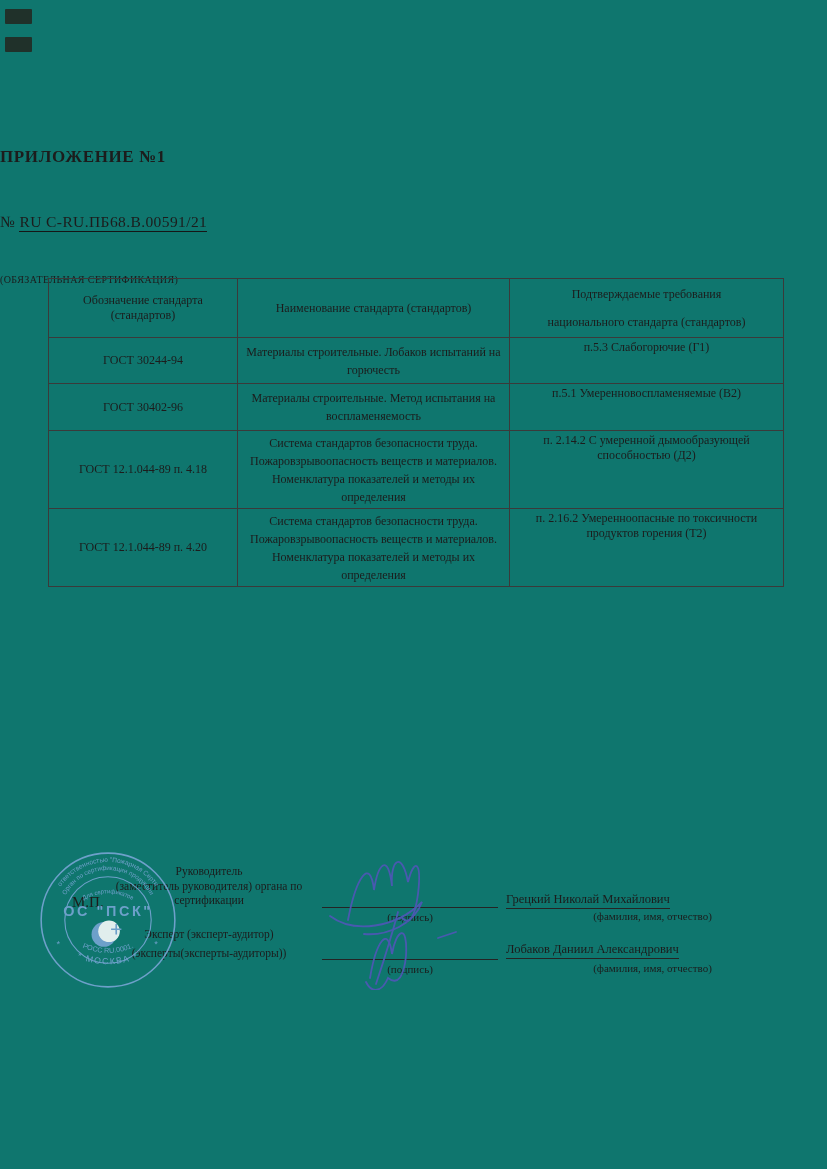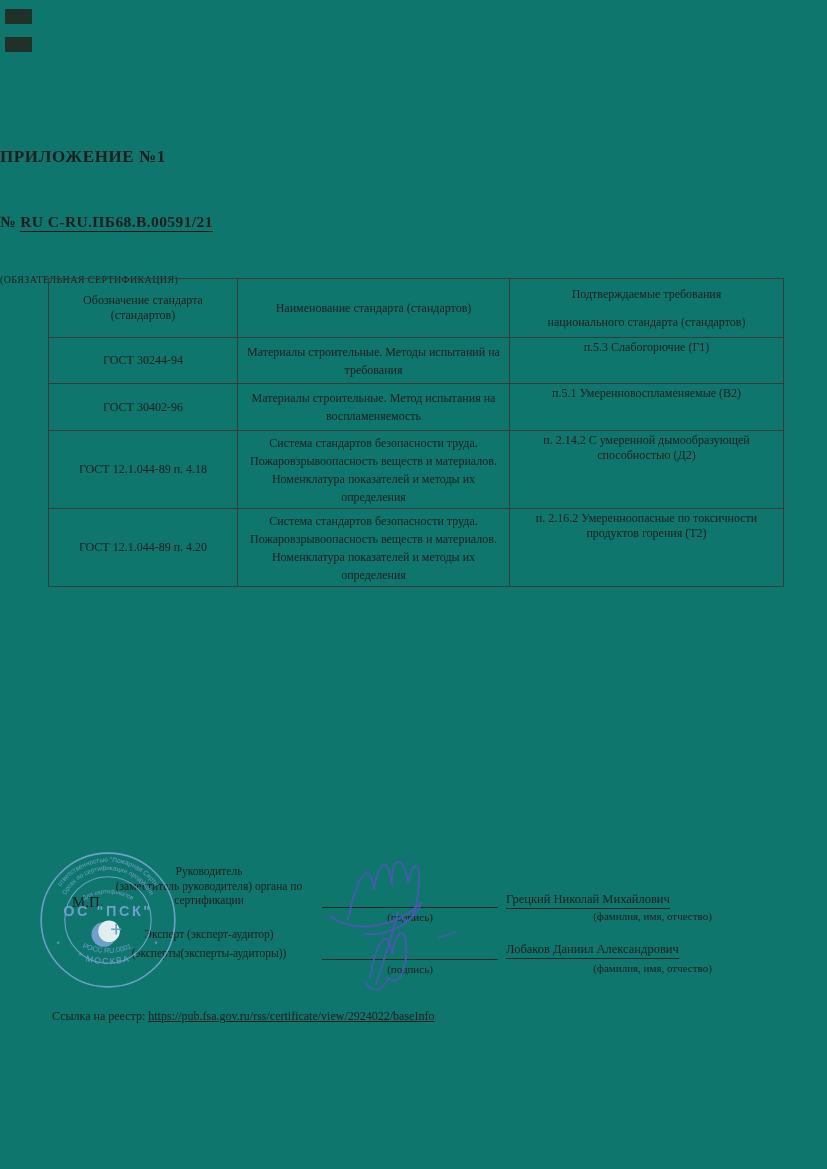--- a/index.html
+++ b/index.html
@@ -5,21 +5,21 @@
   * { margin:0; padding:0; box-sizing:border-box; }
   html,body { background:#ffffff; }
   body { width:827px; height:1169px; font-family:"Liberation Serif", serif; color:#1c1c1c; position:relative; overflow:hidden; }
   .page { position:absolute; inset:0; background:#0f766e; }
 
   .mark { position:absolute; background:#20312a; border-radius:1px; }
   .mark1 { left:5px; top:9px; width:27px; height:15px; }
   .mark2 { left:5px; top:37px; width:27px; height:15px; }
   .title1 { position:absolute; left:0; top:147px; width:827px; font-size:17px; font-weight:bold; letter-spacing:0.6px; }
   .title2 { position:absolute; left:0; top:184px; width:827px; font-size:17px; font-weight:bold; letter-spacing:0.6px; }
-  .cert-num { position:absolute; left:0; top:213px; width:827px; font-size:15.5px; font-weight:bold; letter-spacing:0.4px; }
+  .cert-num { position:absolute; left:0; top:213px; width:827px; font-size:15.5px; font-weight:normal; letter-spacing:0.4px; }
   .cert-num .num-underline { border-bottom:1.6px solid #161616; padding-bottom:1px; }
   .subtitle { position:absolute; left:0; top:250px; width:827px; font-size:10px; letter-spacing:0.4px;margin-top:24px; }
 
   table.std { position:absolute; left:48px; top:278px; width:735px; border-collapse:collapse; table-layout:fixed; }
   table.std td, table.std th { border:1px solid #3a3a3a; font-weight:normal; font-size:12px; text-align:center; padding:2px 8px; }
   table.std { border:1.5px solid #3a3a3a; }
   col.c1 { width:189px; } col.c2 { width:272px; } col.c3 { width:274px; }
   tr.hrow { height:59px; }
   tr.r1 { height:46px; } tr.r2 { height:47px; } tr.r3 { height:78px; } tr.r4 { height:78px; }
   td.mid { vertical-align:middle; }
@@ -73,21 +73,21 @@
         <span>(стандартов)</span>
       </th>
       <th class="mid">Наименование стандарта (стандартов)</th>
       <th class="topcell">
         <span>Подтверждаемые требования</span>
         <span class="hl2">национального стандарта (стандартов)</span>
       </th>
     </tr>
     <tr class="r1">
       <td class="mid">ГОСТ 30244-94</td>
-      <td class="mid namecell">Материалы строительные. Методы испытаний на требования</td>
+      <td class="mid namecell">Материалы строительные. Лобаков испытаний на горючесть</td>
       <td class="topcell">п.5.3 Слабогорючие (Г1)</td>
     </tr>
     <tr class="r2">
       <td class="mid">ГОСТ 30402-96</td>
       <td class="mid namecell">Материалы строительные. Метод испытания на воспламеняемость</td>
       <td class="topcell">п.5.1 Умеренновоспламеняемые (В2)</td>
     </tr>
     <tr class="r3">
       <td class="mid">ГОСТ 12.1.044-89 п. 4.18</td>
       <td class="mid namecell">Система стандартов безопасности труда. Пожаровзрывоопасность веществ и материалов. Номенклатура показателей и методы их определения</td>
@@ -157,16 +157,15 @@
     <g stroke="#4d58b4" stroke-width="1.8" fill="none" stroke-linecap="round" opacity="0.95">
       <path d="M 30,70 C 38,28 52,6 56,40 C 60,14 70,2 74,36 C 72,10 84,0 90,32 C 96,8 104,10 100,44 C 97,66 92,76 84,68"></path>
       <path d="M 12,66 C 36,84 78,78 104,52 C 96,74 70,86 46,84"></path>
       <path d="M 80,62 C 72,92 64,116 58,134"></path>
       <path d="M 52,128 C 58,92 70,74 74,104 C 78,80 90,72 88,106 C 86,126 80,136 70,128 C 64,142 54,144 48,132"></path>
       <path d="M 120,88 L 138,82"></path>
     </g>
   </svg>
 
   <div class="footer">
-    <div><span>Ссылка на реестр: </span><a href="#">https://pub.fsa.gov.ru/rss/certificate/view/2924022/baseInfo</a></div>
   </div>
 
 </div>
 
 </body></html>

